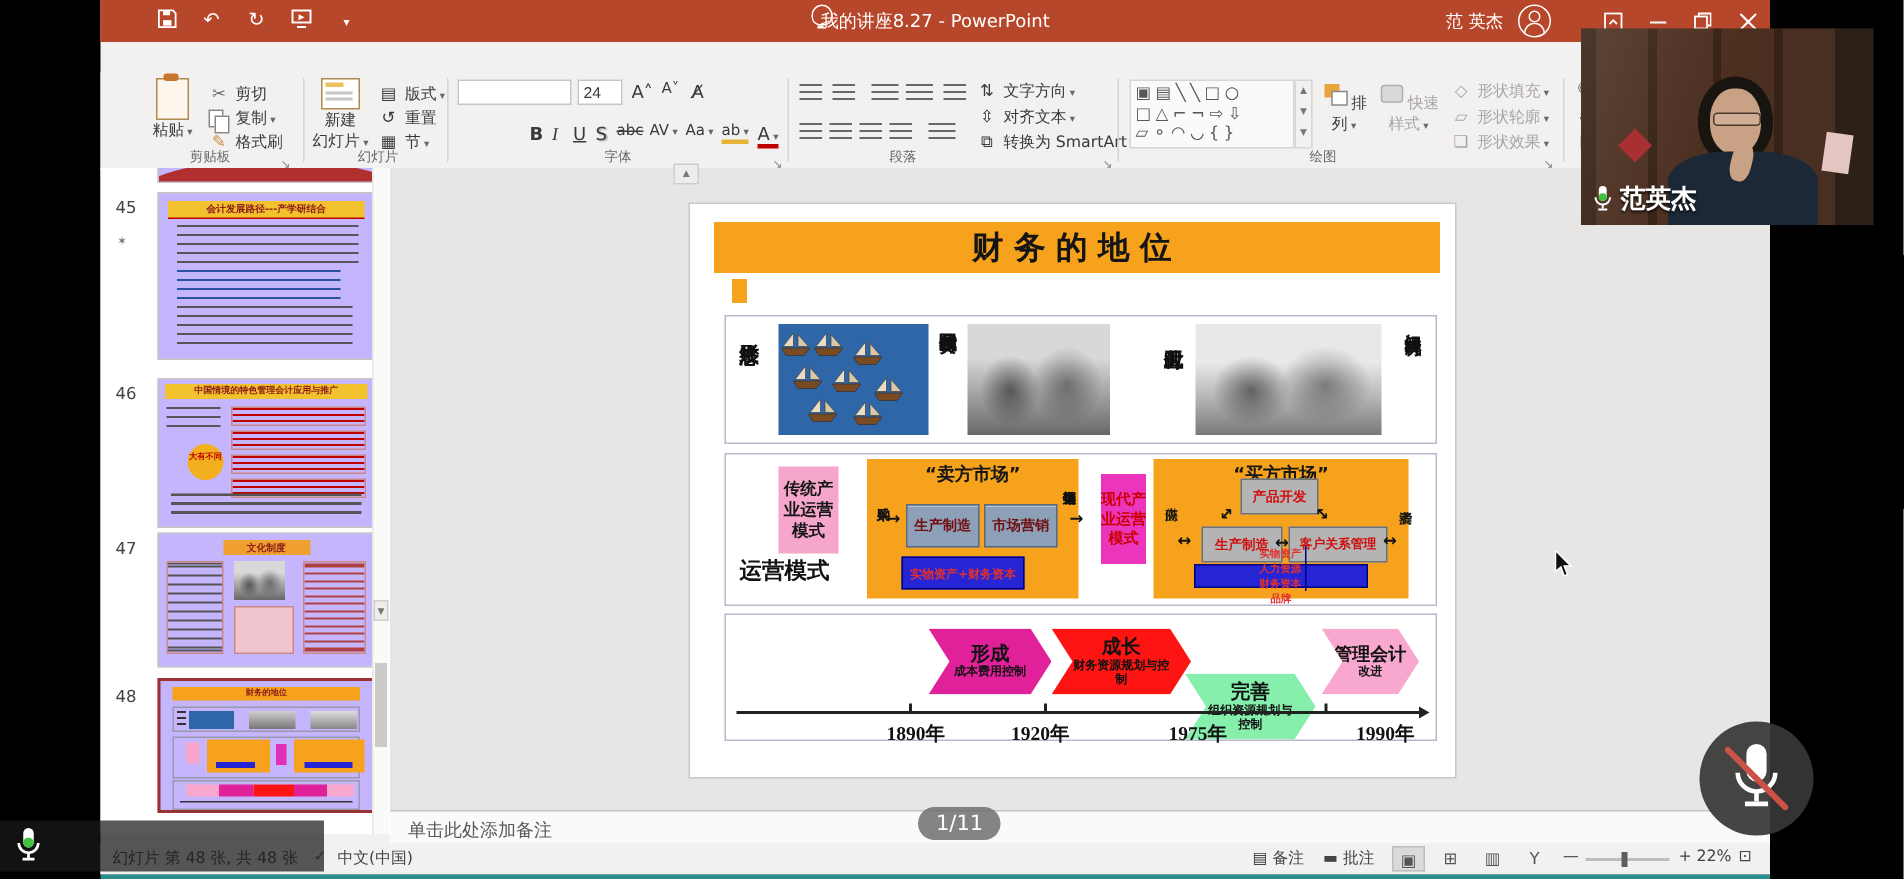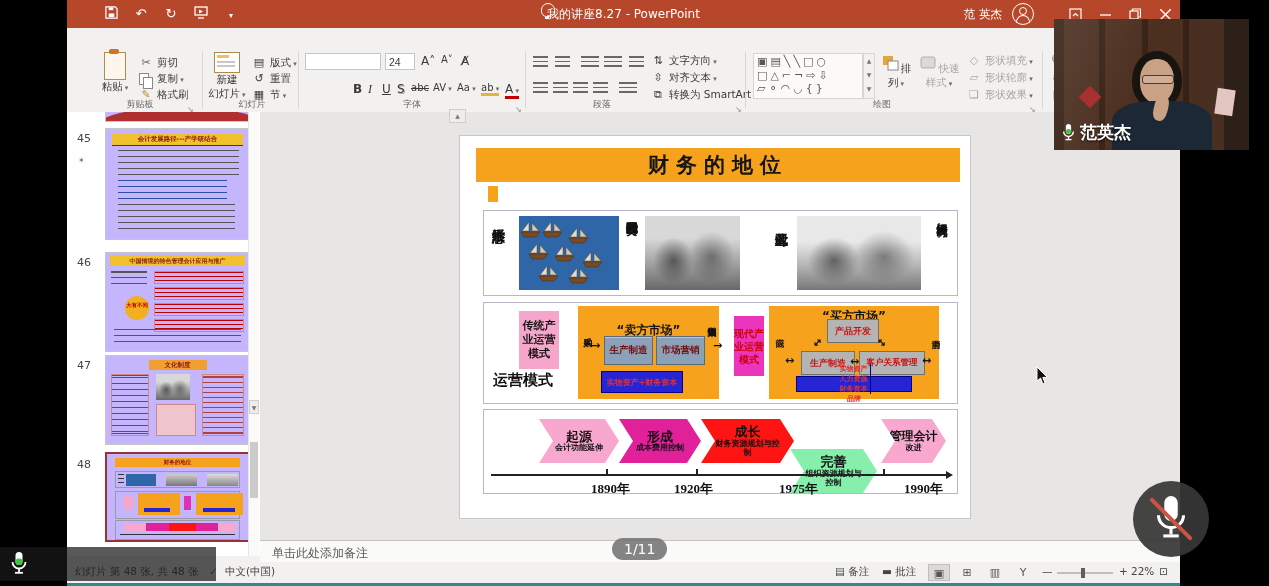--- a/index.html
+++ b/index.html
@@ -395,21 +395,21 @@
         <span class="vtext abs" style="left:288px;top:12px;height:62px;font-size:13px;">工业时代</span>
         <div class="bwimg" style="left:313px;top:5px;width:124px;height:74px;background:linear-gradient(180deg,#e8e8e8 0 35%,#b8b8b8 65%,#787878);"></div>
         <span class="vtext abs" style="left:449px;top:2px;height:82px;font-size:11px;letter-spacing:1px;">知识经济时代</span>
       </div>
 
       <div class="srow" style="top:166px;height:102px;">
         <div class="abs" style="left:35px;top:8px;width:40px;height:58px;background:#f5a6ca;color:#151515;font-weight:bold;font-size:11px;line-height:1.25;display:flex;align-items:center;justify-content:center;text-align:center;">传统产业运营模式</div>
         <span class="abs" style="left:9px;top:68px;font-size:15px;font-weight:bold;color:#111;">运营模式</span>
 
         <div class="abs" style="left:94px;top:3px;width:141px;height:93px;background:#f6a21c;">
-          <div style="text-align:center;font-size:12px;font-weight:bold;color:#151515;margin-top:16px;">“卖方市场”</div>
+          <div style="text-align:center;font-size:12px;font-weight:bold;color:#151515;margin-top:2px;">“卖方市场”</div>
           <span class="vtext abs" style="left:3px;top:25px;height:30px;font-size:9px;letter-spacing:0;">采购</span>
           <span class="arr" style="left:13px;top:33px;font-size:11px;">→</span>
           <div class="gbox" style="left:26px;top:30px;width:47px;height:27px;font-size:9.5px;">生产制造</div>
           <div class="gbox" style="left:78px;top:30px;width:47px;height:27px;font-size:9.5px;">市场营销</div>
           <span class="vtext abs" style="left:127px;top:14px;height:56px;font-size:9px;letter-spacing:0;">销售渠道</span>
           <span class="arr" style="left:135px;top:33px;font-size:11px;">→</span>
           <div class="bluebar" style="left:23px;top:65px;width:80px;height:20px;font-size:8px;">实物资产+财务资本</div>
         </div>
 
         <div class="abs" style="left:250px;top:13px;width:30px;height:60px;background:#ea35bc;color:#cc0000;font-weight:bold;font-size:10px;line-height:1.3;display:flex;align-items:center;justify-content:center;text-align:center;">现代产业运营模式</div>
@@ -429,24 +429,20 @@
           <div class="bluebar" style="left:27px;top:70px;width:114px;height:14px;font-size:7px;flex-direction:column;">
             <span style="padding:0 2px;border-right:1px solid #000080;">实物资产</span>
             <span style="padding:0 2px;border-right:1px solid #000080;">人力资源</span>
             <span style="padding:0 2px;border-right:1px solid #000080;">财务资本</span>
             <span style="padding:0 2px;">品牌</span>
           </div>
         </div>
       </div>
 
       <div class="srow" style="top:273px;height:85px;">
-        <div class="chev" style="left:55px;width:80px;background:#f8a8ce;">
-          <span class="nm">起源</span>
-          <span class="ds">会计功能延伸</span>
-        </div>
         <div class="chev" style="left:135px;width:82px;background:#e0219a;">
           <span class="nm">形成</span>
           <span class="ds">成本费用控制</span>
         </div>
         <div class="chev" style="left:217px;width:93px;background:#ff1414;">
           <span class="nm">成长</span>
           <span class="ds">财务资源规划与控制</span>
         </div>
         <div class="chev" style="left:306px;width:87px;background:#86efac;margin-top:30px;">
           <span class="nm">完善</span>

